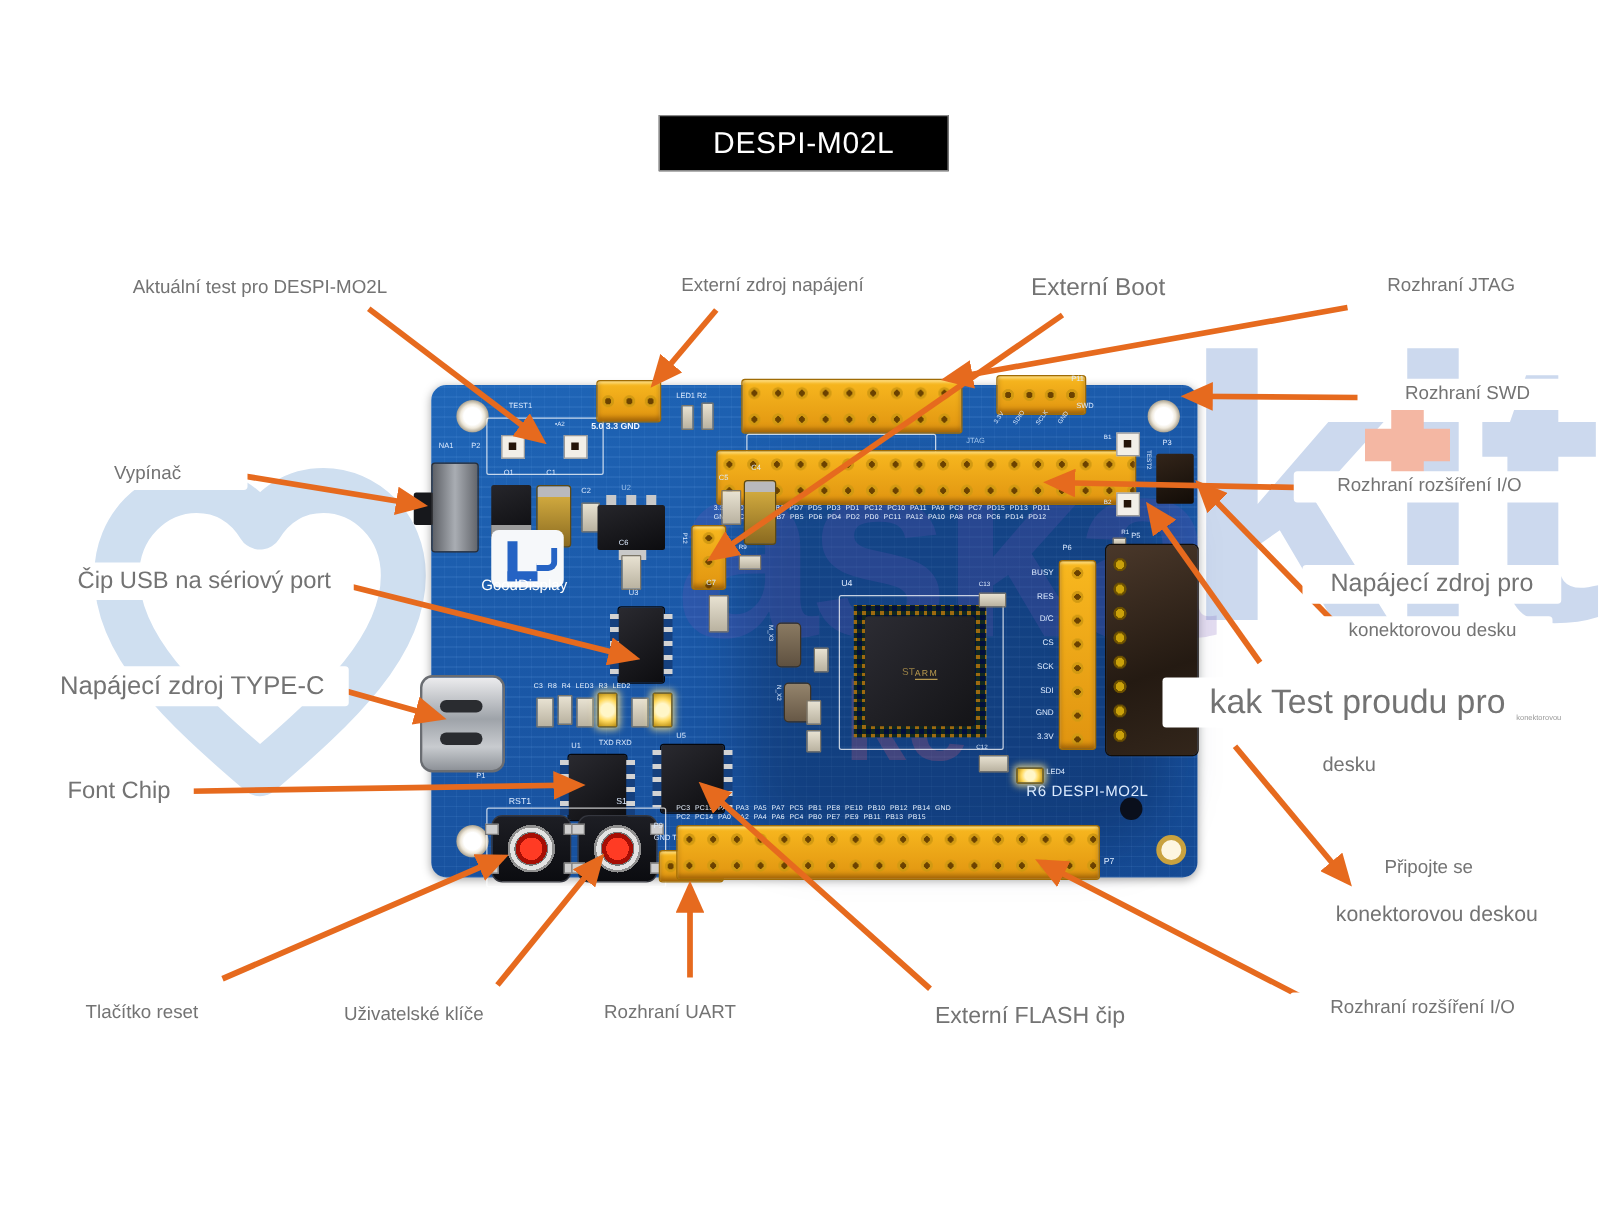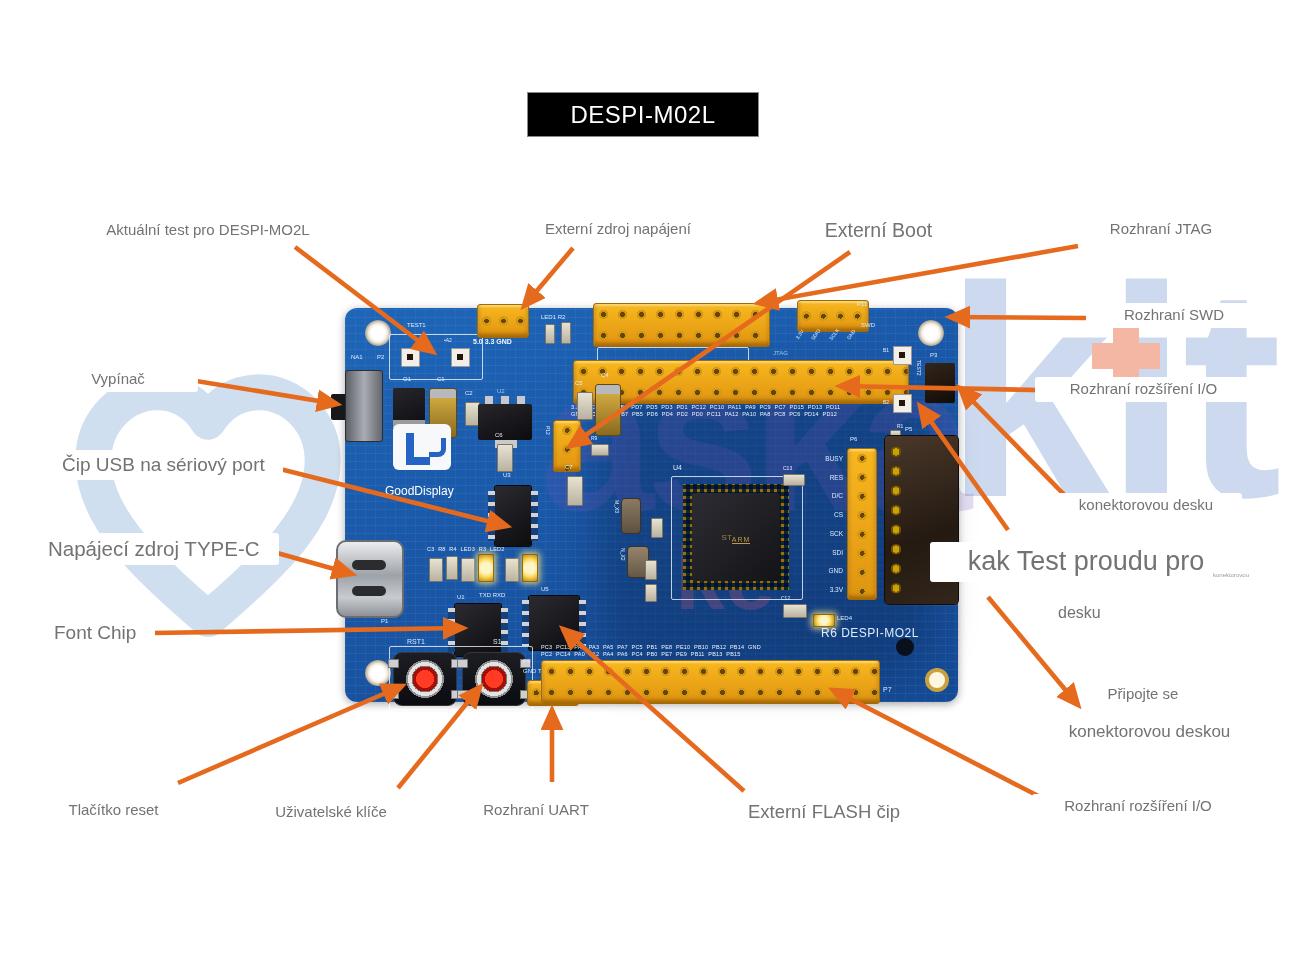--- a/index.html
+++ b/index.html
@@ -170,21 +170,21 @@
 
     <div class="silk" style="left:199px;top:118px;font-size:5px;writing-mode:vertical-rl;">P12</div>
     <div class="hdr hdrv" style="left:208px;top:112px;width:26px;height:50px;"></div>
     <div class="silk" style="left:246px;top:128px;font-size:5px;">R9</div>
     <div class="pasv" style="left:246px;top:136px;width:16px;height:10px;"></div>
 
     <div class="abs" style="left:48px;top:116px;width:58px;height:46px;background:#f6f8fa;border-radius:6px;">
       <div class="abs" style="left:13px;top:9px;width:16px;height:24px;border-left:8px solid #2563c4;border-bottom:8px solid #2563c4;"></div>
       <div class="abs" style="left:36px;top:14px;width:12px;height:14px;border-right:5px solid #2563c4;border-bottom:5px solid #2563c4;border-radius:0 0 8px 0;"></div>
     </div>
-    <div class="abs" style="left:40px;top:176px;color:#fff;font-size:12px;">GoodDisplay</div>
+    <div class="abs" style="left:40px;top:153px;color:#fff;font-size:12px;">GoodDisplay</div>
 
     <div class="silk" style="left:150px;top:124px;">C6</div>
     <div class="pasv" style="left:152px;top:136px;width:14px;height:26px;"></div>
     <div class="silk" style="left:158px;top:164px;">U3</div>
     <div class="soic" style="left:150px;top:178px;width:36px;height:60px;"></div>
     <div class="silk" style="left:220px;top:156px;">C7</div>
     <div class="pasv" style="left:222px;top:168px;width:14px;height:28px;"></div>
     <div class="silk" style="left:268px;top:192px;font-size:5px;writing-mode:vertical-rl;">M_X3</div>
     <div class="abs" style="left:276px;top:190px;width:18px;height:34px;background:linear-gradient(#8a7a62,#5f5140);border:1px solid #3c3225;border-radius:4px;"></div>
     <div class="silk" style="left:274px;top:240px;font-size:5px;writing-mode:vertical-rl;">N_X2</div>
@@ -300,20 +300,21 @@
       <line x1="1046" y1="800" x2="833" y2="690"></line>
     </g>
   </svg>
 
   <div class="pill" style="left:52px;top:218px;width:300px;font-size:15px;">Aktuální test pro DESPI-MO2L</div>
   <div class="pill" style="left:522px;top:217px;width:180px;font-size:15px;">Externí zdroj napájení</div>
   <div class="pill" style="left:800px;top:215px;width:145px;font-size:19.5px;">Externí Boot</div>
   <div class="pill" style="left:1080px;top:217px;width:150px;font-size:15px;">Rozhraní JTAG</div>
   <div class="pill" style="left:1098px;top:303px;width:140px;font-size:15px;">Rozhraní SWD</div>
   <div class="pill" style="left:1035px;top:377px;width:205px;font-size:15px;">Rozhraní rozšíření I/O</div>
+  <div class="pill" style="left:1042px;top:452px;width:195px;font-size:20px;">Napájecí zdroj pro</div>
   <div class="pill" style="left:1050px;top:493px;width:180px;font-size:15px;">konektorovou desku</div>
   <div class="pill" style="left:930px;top:542px;width:300px;font-size:27px;">kak Test proudu pro</div>
   <div class="abs" style="left:1213px;top:572px;font-size:6px;color:#9a9a9a;z-index:5;">konektorovou</div>
   <div class="pill left" style="left:1052px;top:600px;width:80px;font-size:16px;">desku</div>
   <div class="pill" style="left:1082px;top:682px;width:110px;font-size:15px;">Připojte se</div>
   <div class="pill" style="left:1046px;top:718px;width:195px;font-size:17px;">konektorovou deskou</div>
   <div class="pill" style="left:38px;top:367px;width:148px;font-size:15px;">Vypínač</div>
   <div class="pill left" style="left:42px;top:533px;width:225px;font-size:20.5px;">Napájecí zdroj TYPE-C</div>
   <div class="pill left" style="left:56px;top:450px;width:215px;font-size:19px;">Čip USB na sériový port</div>
   <div class="pill left" style="left:48px;top:618px;width:95px;font-size:19px;">Font Chip</div>

